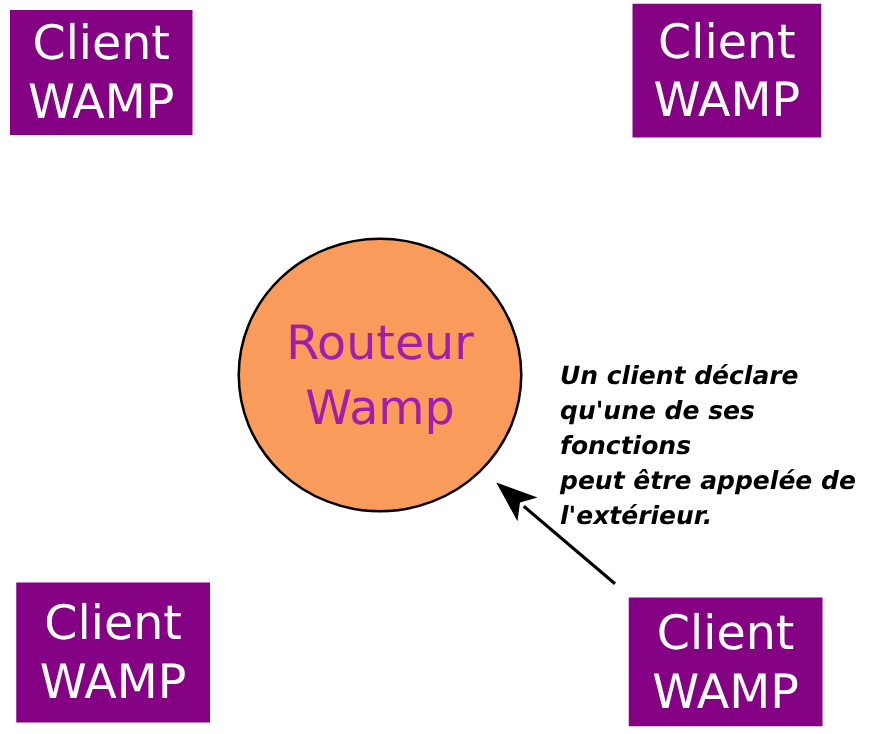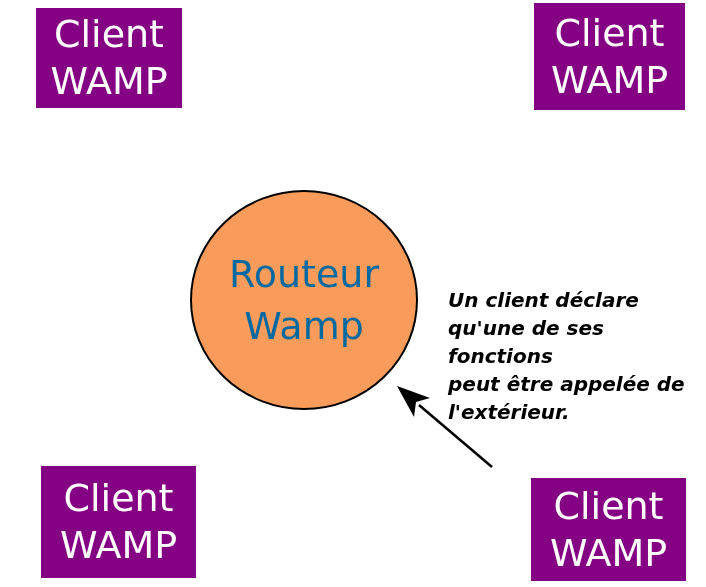--- a/index.html
+++ b/index.html
@@ -18,21 +18,20 @@
     position: absolute;
     background: #850183;
     color: #ffffff;
     display: flex;
     flex-direction: column;
     align-items: center;
     justify-content: center;
     font-size: 38px;
     line-height: 47px;
     text-align: center;
-    margin-left: 28px;
   }
   .client-box span { display: block; white-space: nowrap; }
 
   .box-tl { left: 8px;   top: 8px;   width: 146px; height: 100px; }
   .box-tr { left: 506px; top: 3px;   width: 151px; height: 107px; }
   .box-bl { left: 13px;  top: 466px; width: 155px; height: 112px; }
   .box-br { left: 503px; top: 478px; width: 155px; height: 103px; }
 
   .graphic-layer {
     position: absolute;
@@ -42,21 +41,21 @@
   }
 
   .router-label {
     position: absolute;
     left: 191px; top: 248px;
     width: 226px; height: 104px;
     display: flex;
     flex-direction: column;
     align-items: center;
     justify-content: center;
-    color: #0369a1;
+    color: #a21caf;
     font-size: 38px;
     line-height: 52px;
     text-align: center;
   }
   .router-label span { display: block; white-space: nowrap; }
 
   .annotation {
     position: absolute;
     left: 448px; top: 286px;
     width: 262px;

